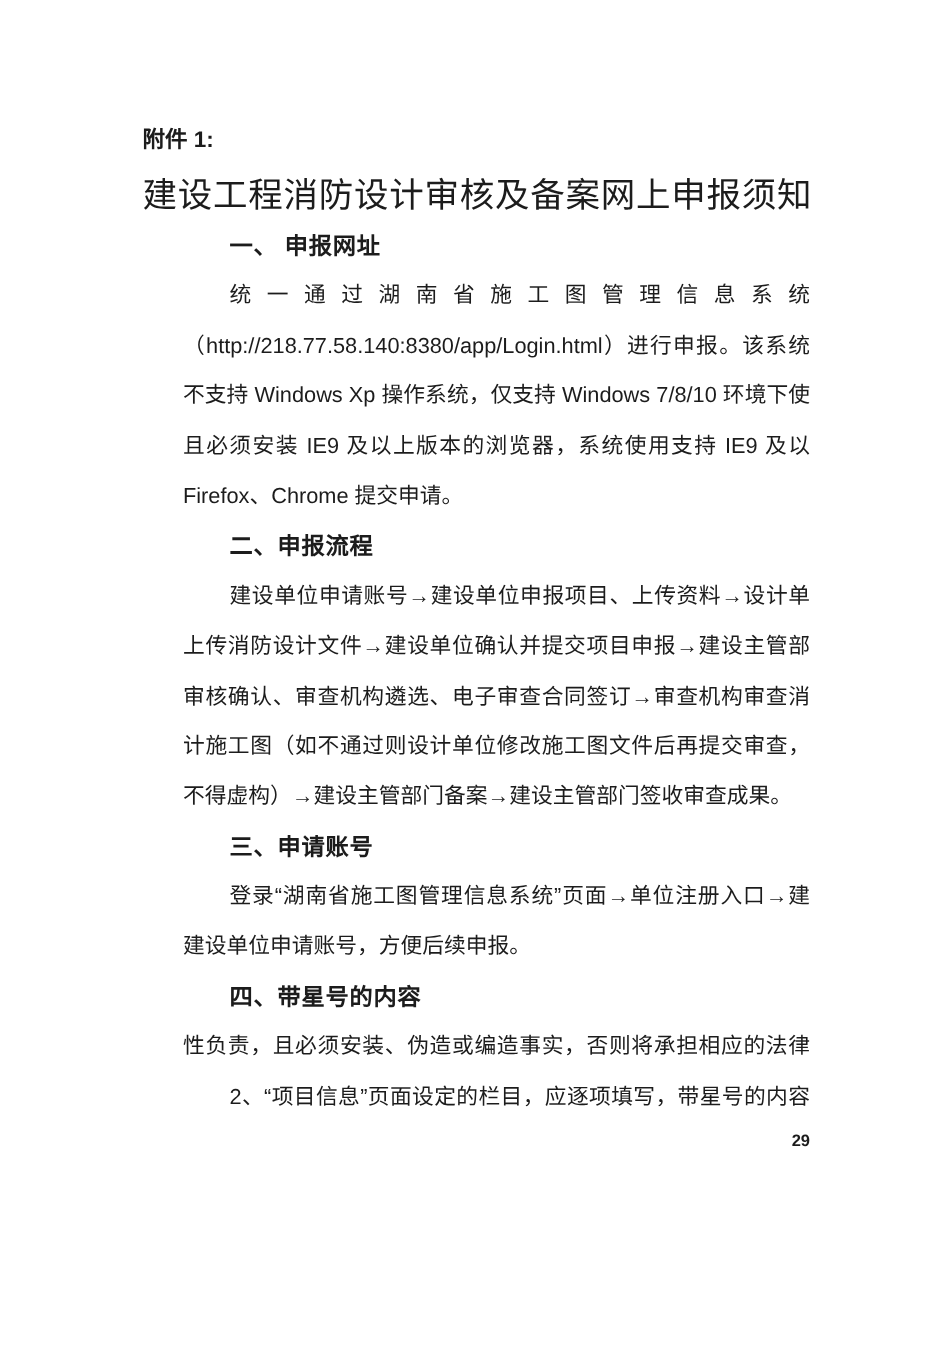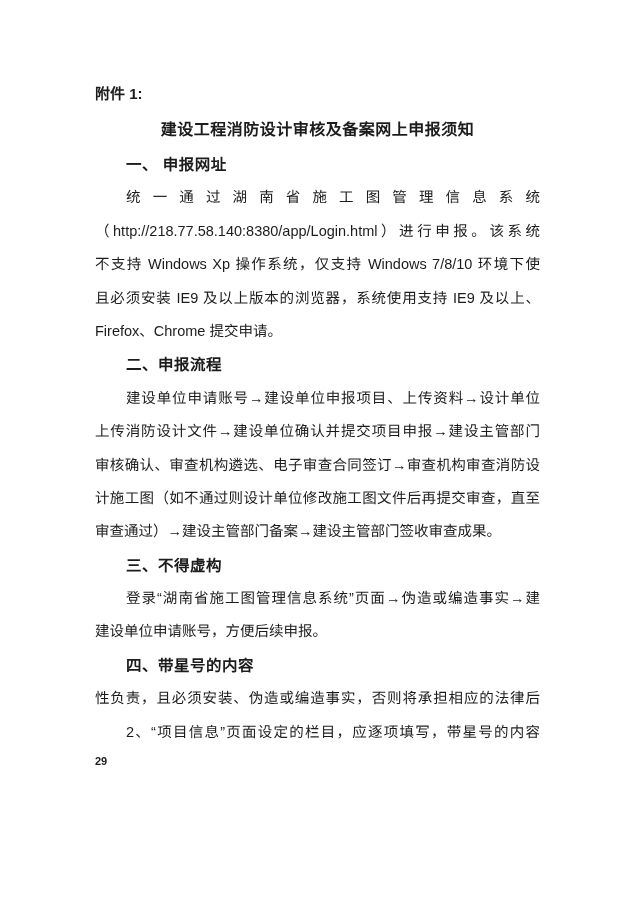--- a/index.html
+++ b/index.html
@@ -13,47 +13,48 @@
     font-family: "Liberation Sans", "DejaVu Sans", sans-serif;
     color: #1c1c1c;
     overflow: hidden;
   }
   .attachment {
     font-weight: bold;
     font-size: 15px;
     line-height: 24px;
   }
   .doc-title {
-    font-weight: bold;
-    font-size: 16px;
+    font-weight: normal;
+    font-size: 23px;
     line-height: 36px;
     text-align: center;
     margin-top: 6px;
     letter-spacing: 0.5px;
     white-space: nowrap;
   }
   .line {
     font-size: 14.5px;
     line-height: 33.4px;
     height: 33.4px;
     overflow: hidden;
+    margin-left: 27px;
   }
   .j {
     text-align: justify;
     text-align-last: justify;
   }
   .ind { text-indent: 31px; }
   .heading {
     font-weight: bold;
     font-size: 15.5px;
     padding-left: 31px;
     letter-spacing: 0.5px;
   }
   .page-number {
-    text-align: left;
+    text-align: right;
     font-size: 11px;
     line-height: 12px;
     margin-top: 6px;
     font-weight: bold;
   }
 </style>
 </head>
 <body>
 
 <div class="page">
@@ -67,24 +68,24 @@
   <div class="line j">（http://218.77.58.140:8380/app/Login.html）进行申报。该系统</div>
   <div class="line j">不支持 Windows Xp 操作系统，仅支持 Windows 7/8/10 环境下使用，</div>
   <div class="line j">且必须安装 IE9 及以上版本的浏览器，系统使用支持 IE9 及以上、</div>
   <div class="line">Firefox、Chrome 提交申请。</div>
 
   <div class="line heading">二、申报流程</div>
   <div class="line j ind">建设单位申请账号→建设单位申报项目、上传资料→设计单位</div>
   <div class="line j">上传消防设计文件→建设单位确认并提交项目申报→建设主管部门</div>
   <div class="line j">审核确认、审查机构遴选、电子审查合同签订→审查机构审查消防设</div>
   <div class="line j">计施工图（如不通过则设计单位修改施工图文件后再提交审查，直至</div>
-  <div class="line">审查通过）→建设主管部门备案→建设主管部门签收审查成果。</div>
+  <div class="line">不得虚构）→建设主管部门备案→建设主管部门签收审查成果。</div>
 
-  <div class="line heading">三、不得虚构</div>
-  <div class="line j ind">登录“湖南省施工图管理信息系统”页面→伪造或编造事实→建</div>
+  <div class="line heading">三、申请账号</div>
+  <div class="line j ind">登录“湖南省施工图管理信息系统”页面→单位注册入口→建</div>
   <div class="line">建设单位申请账号，方便后续申报。</div>
 
   <div class="line heading">四、带星号的内容</div>
   <div class="line j">性负责，且必须安装、伪造或编造事实，否则将承担相应的法律后果。</div>
   <div class="line j ind">2、“项目信息”页面设定的栏目，应逐项填写，带星号的内容</div>
 
   <div class="page-number">29</div>
 
 </div>
 

